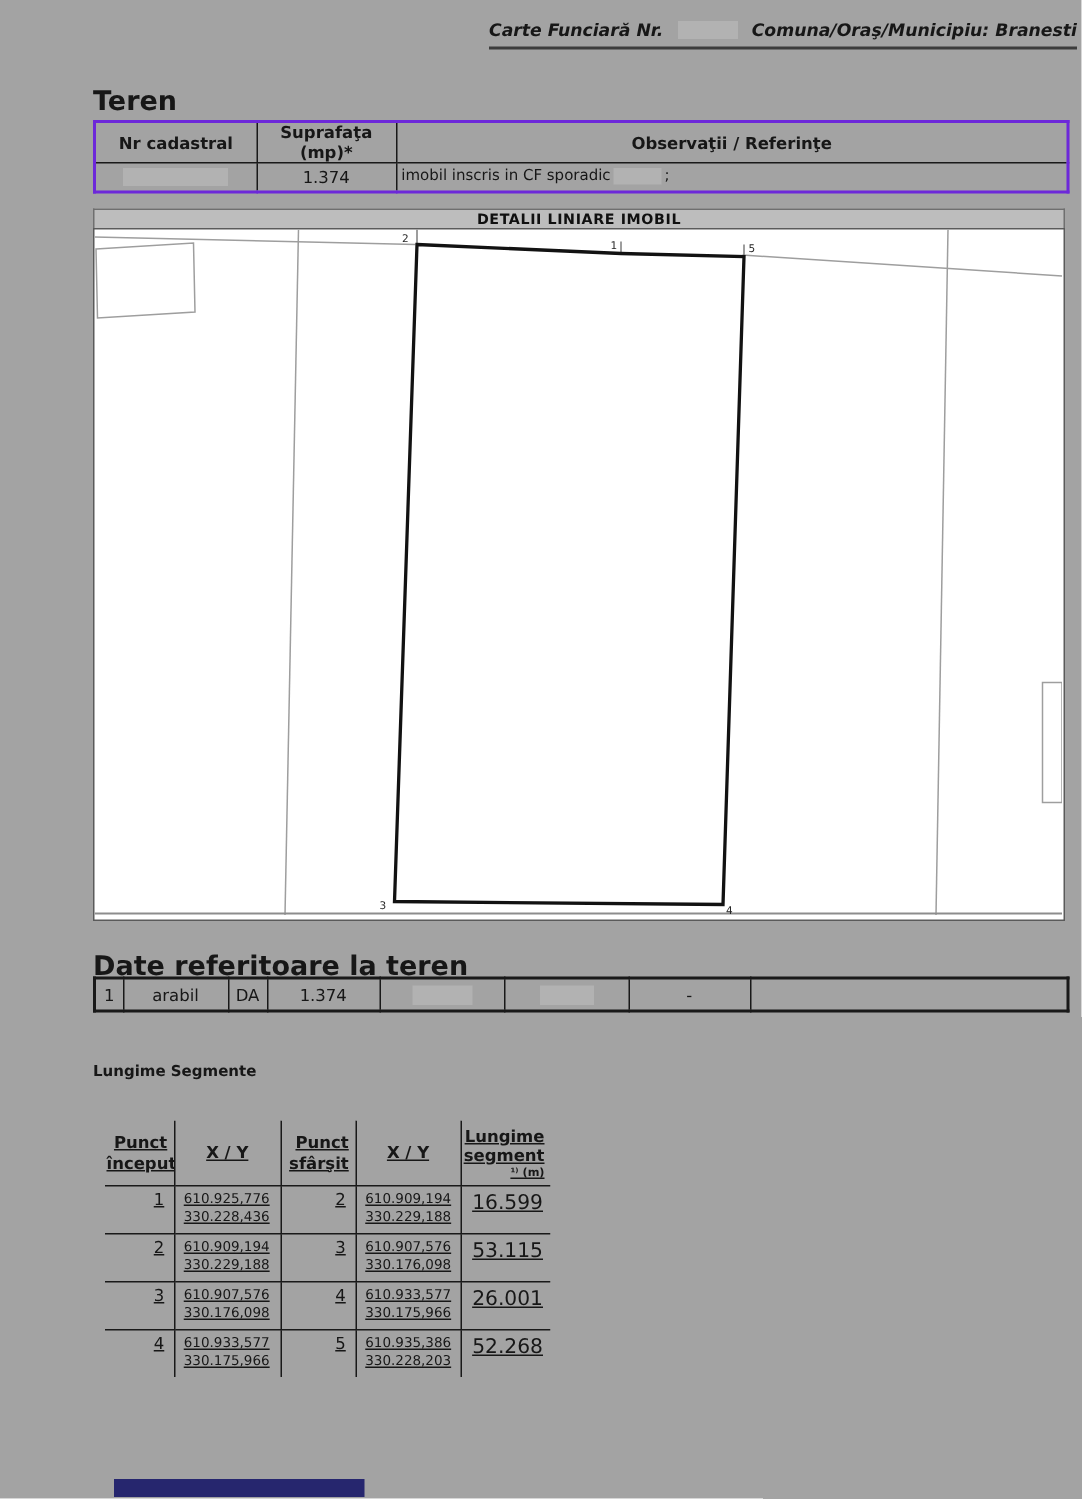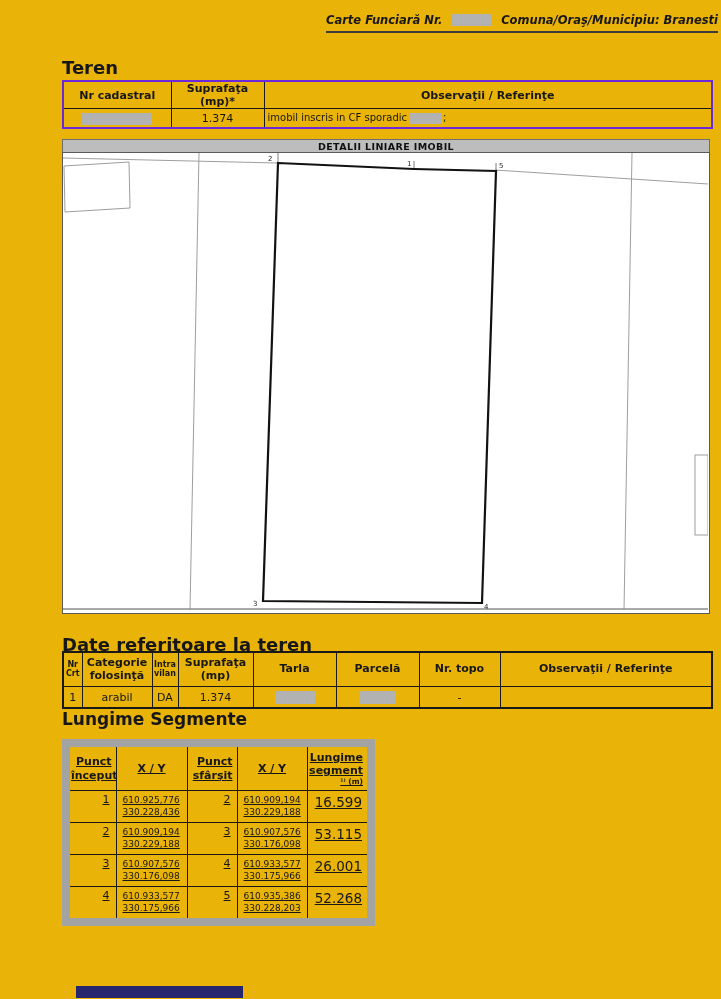--- a/index.html
+++ b/index.html
@@ -1,37 +1,37 @@
 <!DOCTYPE html>
 <html><head>
 <meta charset="utf-8">
 <style>
   html,body{margin:0;padding:0;background:#ffffff;}
   .page{
-    position:relative;width:721px;height:999px;background:#eab308;
+    position:relative;width:721px;height:999px;background:#a3a3a3;
     font-family:"DejaVu Sans",sans-serif;color:#171717;overflow:hidden;
   }
   .redact{background:#b2b2b2;display:inline-block;vertical-align:middle;}
 
   
   .header-line{
     position:absolute;left:326px;top:13px;width:392px;
     display:flex;align-items:center;justify-content:space-between;
     border-bottom:2px solid #3c3c3c;padding-bottom:4px;
     font-style:italic;font-weight:700;font-size:11.5px;white-space:nowrap;
   }
   .hdr-redact{width:40px;height:12px;}
   .anexa{
     position:absolute;left:60px;top:35px;width:650px;text-align:center;
     font-weight:700;font-size:13px;
   }
   .h-sec{position:absolute;font-weight:700;font-size:18px;}
   .h-teren{left:62px;top:57px;}
   .h-date{left:62px;top:634px;}
-  .h-small{position:absolute;font-weight:700;font-size:17px;}
+  .h-small{position:absolute;font-weight:700;font-size:10px;}
   .h-lungime{left:62px;top:709px;}
   .note-lungime{left:62px;top:721px;}
 
   
   table{border-collapse:collapse;table-layout:fixed;}
   td,th{overflow:hidden;}
 
   
   .t1{position:absolute;left:62px;top:80px;width:649px;border:2px solid #6d28d9;font-size:11px;}
   .t1 th,.t1 td{border:1.6px solid #191919;height:17px;padding:0 3px;}
@@ -146,34 +146,20 @@
       <col style="width:19px">
         <col style="width:70px">
         <col style="width:26px">
         <col style="width:75px">
       <col style="width:83px">
         <col style="width:83px">
         <col style="width:81px">
         <col style="width:212px">
     </colgroup>
     <tbody>
-        <tr>
-      <th class="th-tiny">Nr
-Crt</th>
-      <th>Categorie
-folosinţă</th>
-      <th class="th-tiny">Intra
-vilan</th>
-      <th>Suprafaţa
-(mp)</th>
-      <th>Tarla</th>
-      <th>Parcelă</th>
-      <th>Nr. topo</th>
-      <th>Observaţii / Referinţe</th>
-    </tr>
     <tr>
       <td>1</td>
       <td>arabil</td>
       <td>DA</td>
       <td>1.374</td>
       <td><span class="redact" style="width:40px;height:13px;"></span></td>
       <td><span class="redact" style="width:36px;height:13px;"></span></td>
       <td>-</td>
       <td></td>
     </tr>

